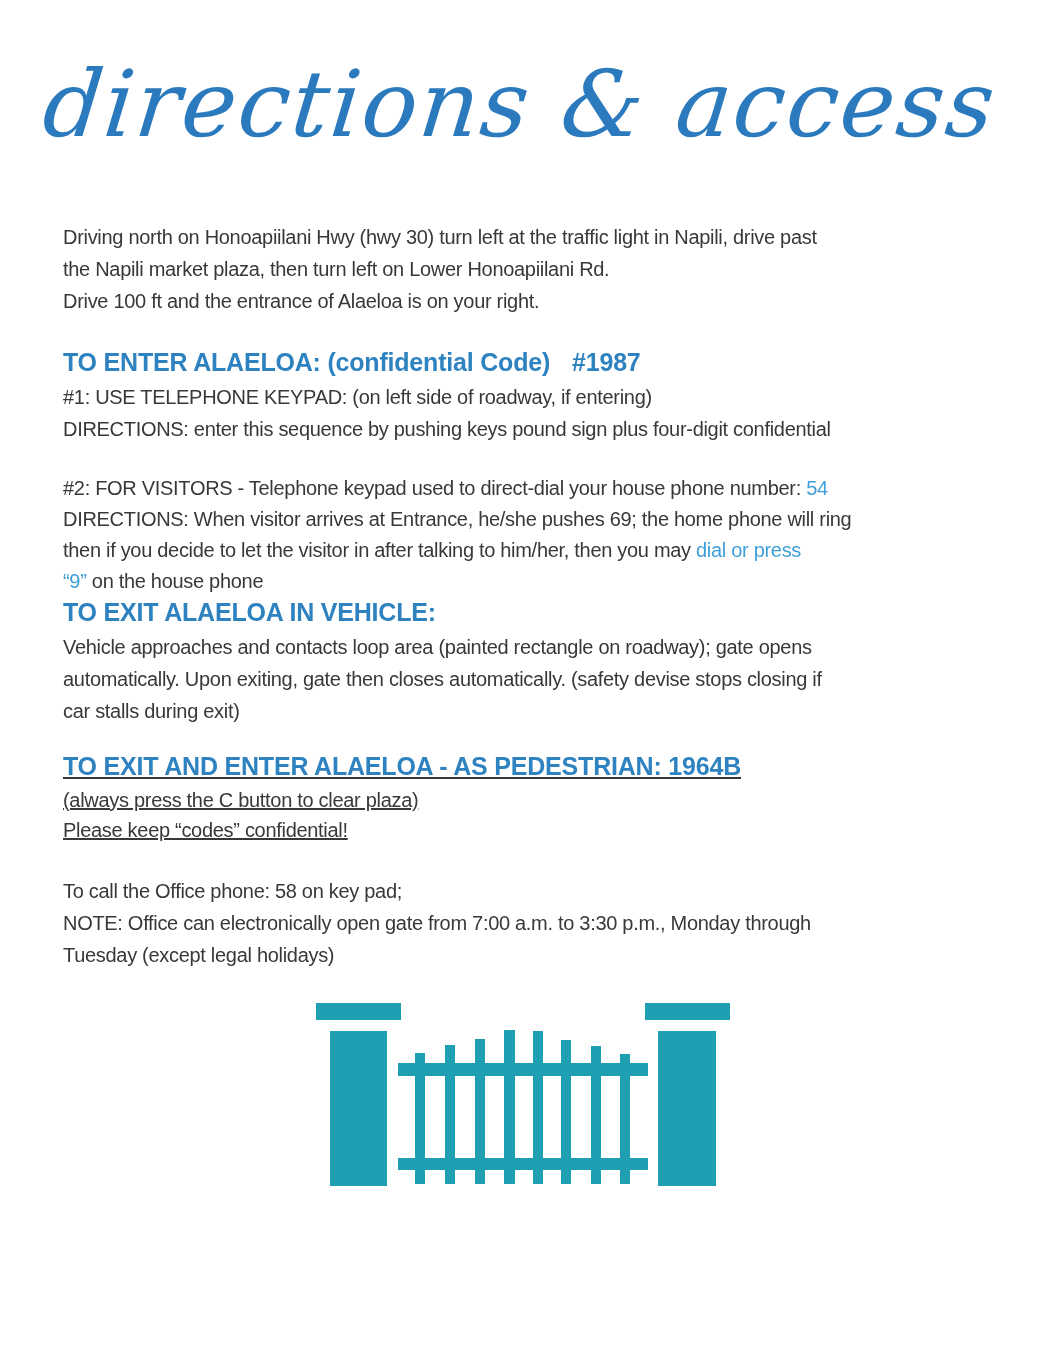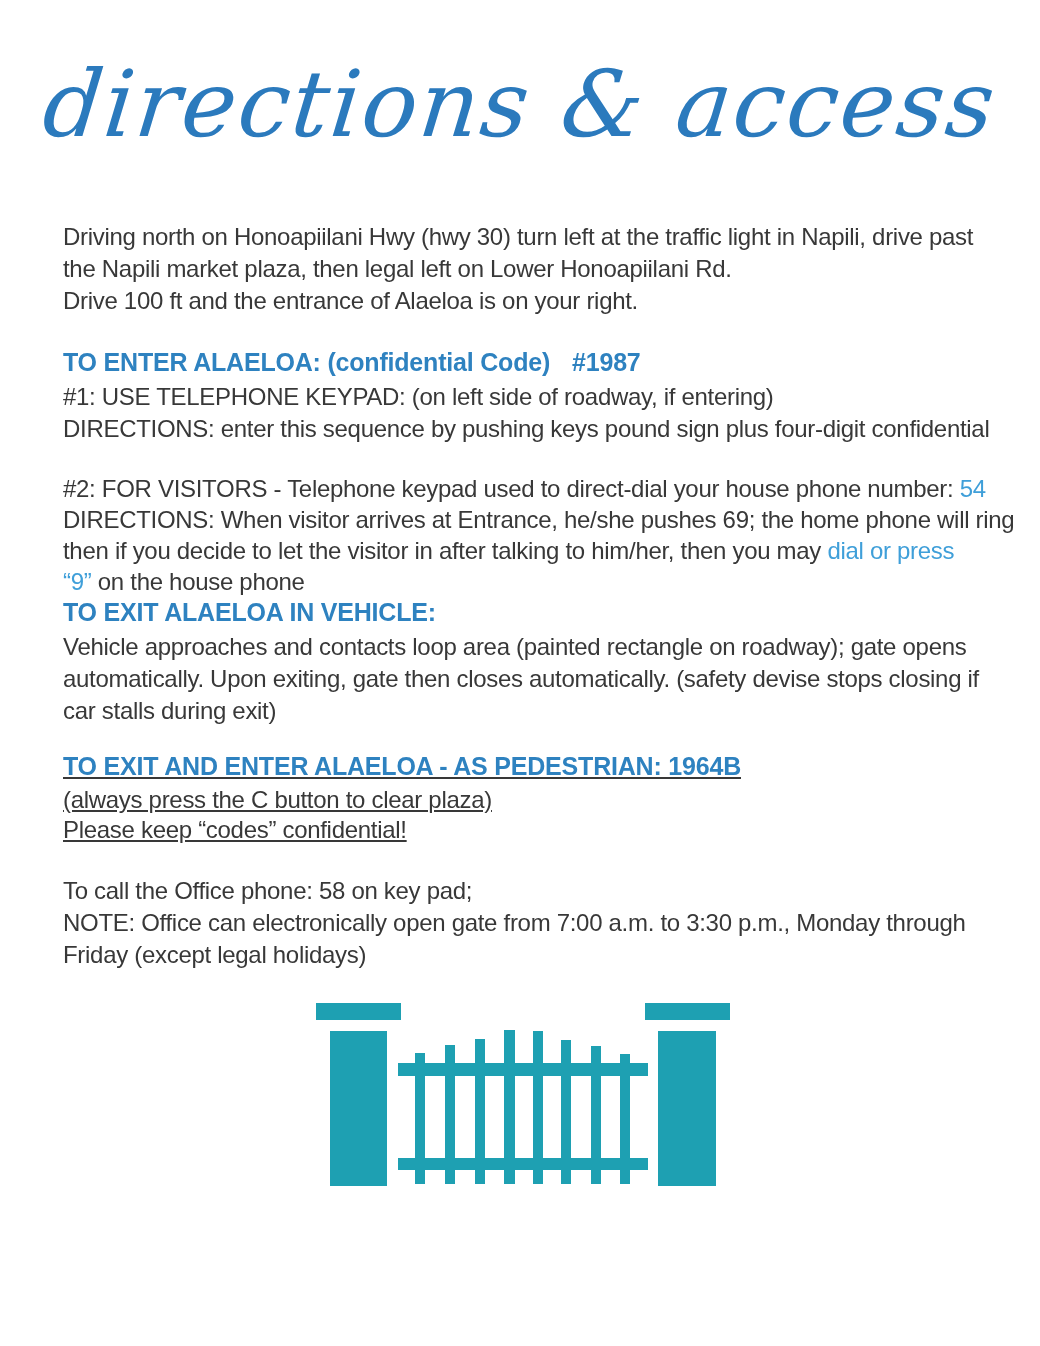--- a/index.html
+++ b/index.html
@@ -25,21 +25,21 @@
     font-family: "DejaVu Serif", serif;
     font-style: italic;
     font-size: 92px;
     letter-spacing: 2px;
     color: var(--title-blue, #2b7abd);
     white-space: nowrap;
     transform: skewX(-6deg);
   }
 
   .line {
-    font-size: 24px;
+    font-size: 20px;
     line-height: 32px;
     letter-spacing: -0.3px;
     white-space: nowrap;
     color: #383838;
   }
   .intro { margin-top: 24px; }
 
   .section-heading {
     font-size: 25px;
     line-height: 30px;
@@ -69,21 +69,21 @@
 
 <div class="page">
   <div class="title-wrap">
     <span class="title-text">directions &amp; access</span>
   </div>
 
   <div class="content">
 
     <div class="intro">
       <div class="line">Driving north on Honoapiilani Hwy (hwy 30) turn left at the traffic light in Napili, drive past</div>
-      <div class="line">the Napili market plaza, then legal left on Lower Honoapiilani Rd.</div>
+      <div class="line">the Napili market plaza, then turn left on Lower Honoapiilani Rd.</div>
       <div class="line">Drive 100 ft and the entrance of Alaeloa is on your right.</div>
     </div>
 
     <div class="sec-enter">
       <div class="section-heading">
         <span>TO ENTER ALAELOA: (confidential Code)</span><span class="heading-code">#1987</span>
       </div>
       <div class="line">#1: USE TELEPHONE KEYPAD: (on left side of roadway, if entering)</div>
       <div class="line">DIRECTIONS: enter this sequence by pushing keys pound sign plus four-digit confidential</div>
     </div>
@@ -110,21 +110,21 @@
 
     <div class="sec-pedestrian">
       <div class="section-heading">TO EXIT AND ENTER ALAELOA - AS PEDESTRIAN: 1964B</div>
       <div class="line">(always press the C  button to clear plaza)</div>
       <div class="line">Please keep “codes” confidential!</div>
     </div>
 
     <div class="sec-office">
       <div class="line">To call the Office phone: 58 on key pad;</div>
       <div class="line">NOTE: Office can electronically open gate from 7:00 a.m. to 3:30 p.m., Monday through</div>
-      <div class="line">Friday (except legal holidays)</div>
+      <div class="line">Tuesday (except legal holidays)</div>
     </div>
 
     <div class="gate-wrap">
       <svg class="gate-svg" width="414" height="183" viewBox="0 0 414 183" xmlns="http://www.w3.org/2000/svg" aria-hidden="true">
 
         <rect x="0" y="0" width="85" height="17"></rect>
         <rect x="14" y="28" width="57" height="155"></rect>
 
         <rect x="329" y="0" width="85" height="17"></rect>
         <rect x="342" y="28" width="58" height="155"></rect>

